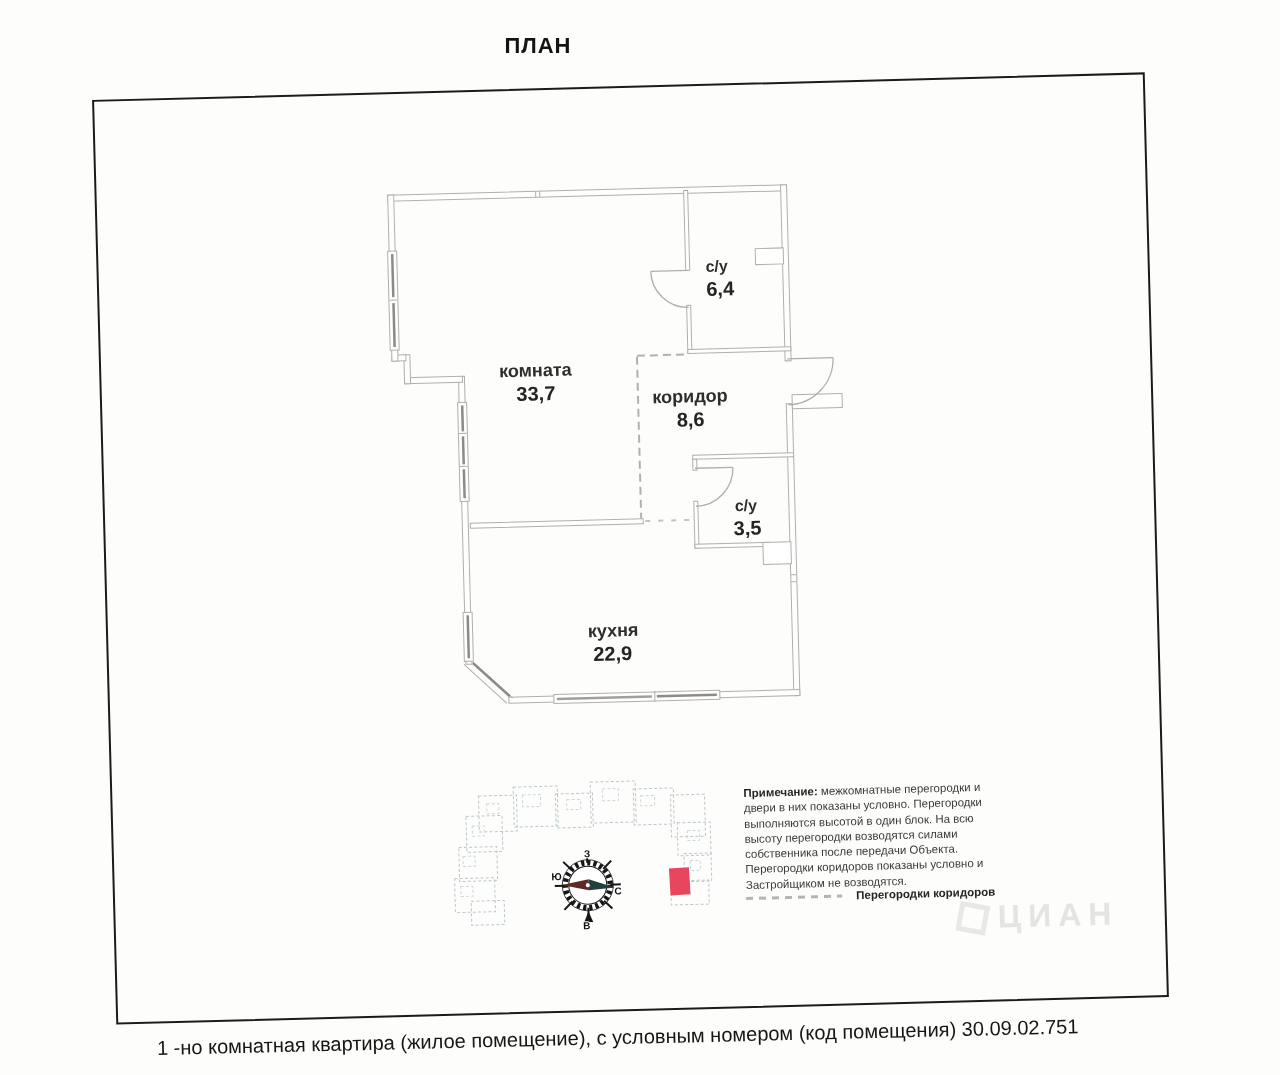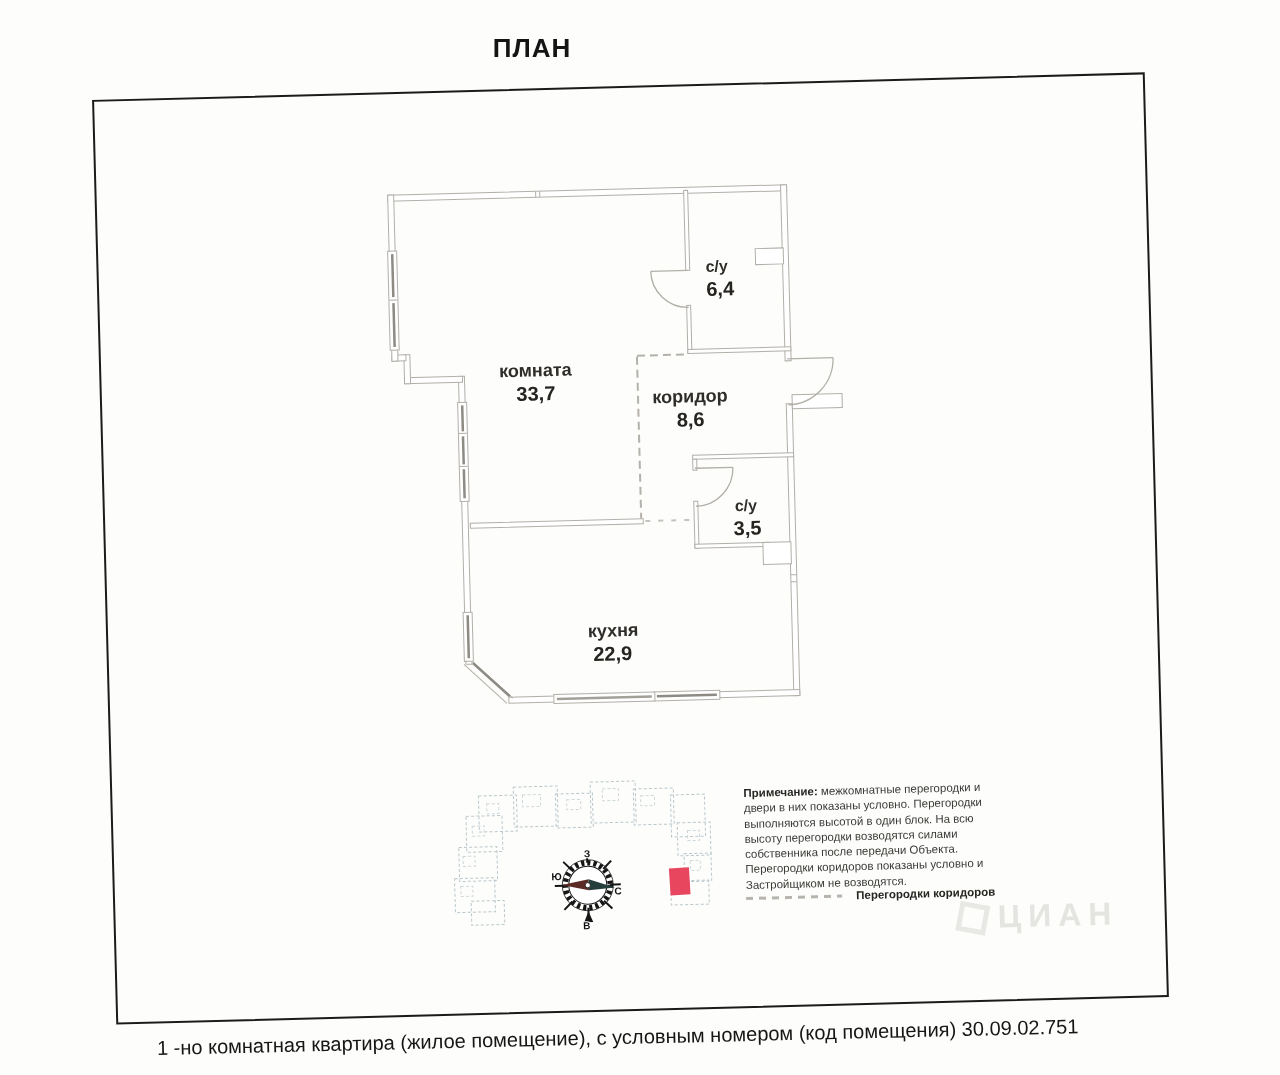--- a/index.html
+++ b/index.html
@@ -2,22 +2,22 @@
 <html><head>
 <meta charset="utf-8">
 <style>
   html,body{
     margin:0;padding:0;width:1280px;height:1075px;
     background:#fdfdfb;overflow:hidden;
     font-family:"Liberation Sans",sans-serif;
   }
   .abs{position:absolute;}
   .page-title{
-    left:0;top:33px;width:1064px;text-align:center;
-    font-size:26px;font-weight:bold;color:#141414;letter-spacing:1px;
+    left:6px;top:33px;width:1064px;text-align:center;
+    font-size:22px;font-weight:bold;color:#141414;letter-spacing:1px;
   }
   .sheet{
     position:absolute;inset:0;
     transform:rotate(-1.5deg);
     transform-origin:630px 549px;
   }
   .frame{
     left:104px;top:86px;width:1049px;height:921px;
     border:2px solid #1b1b1b;
   }

